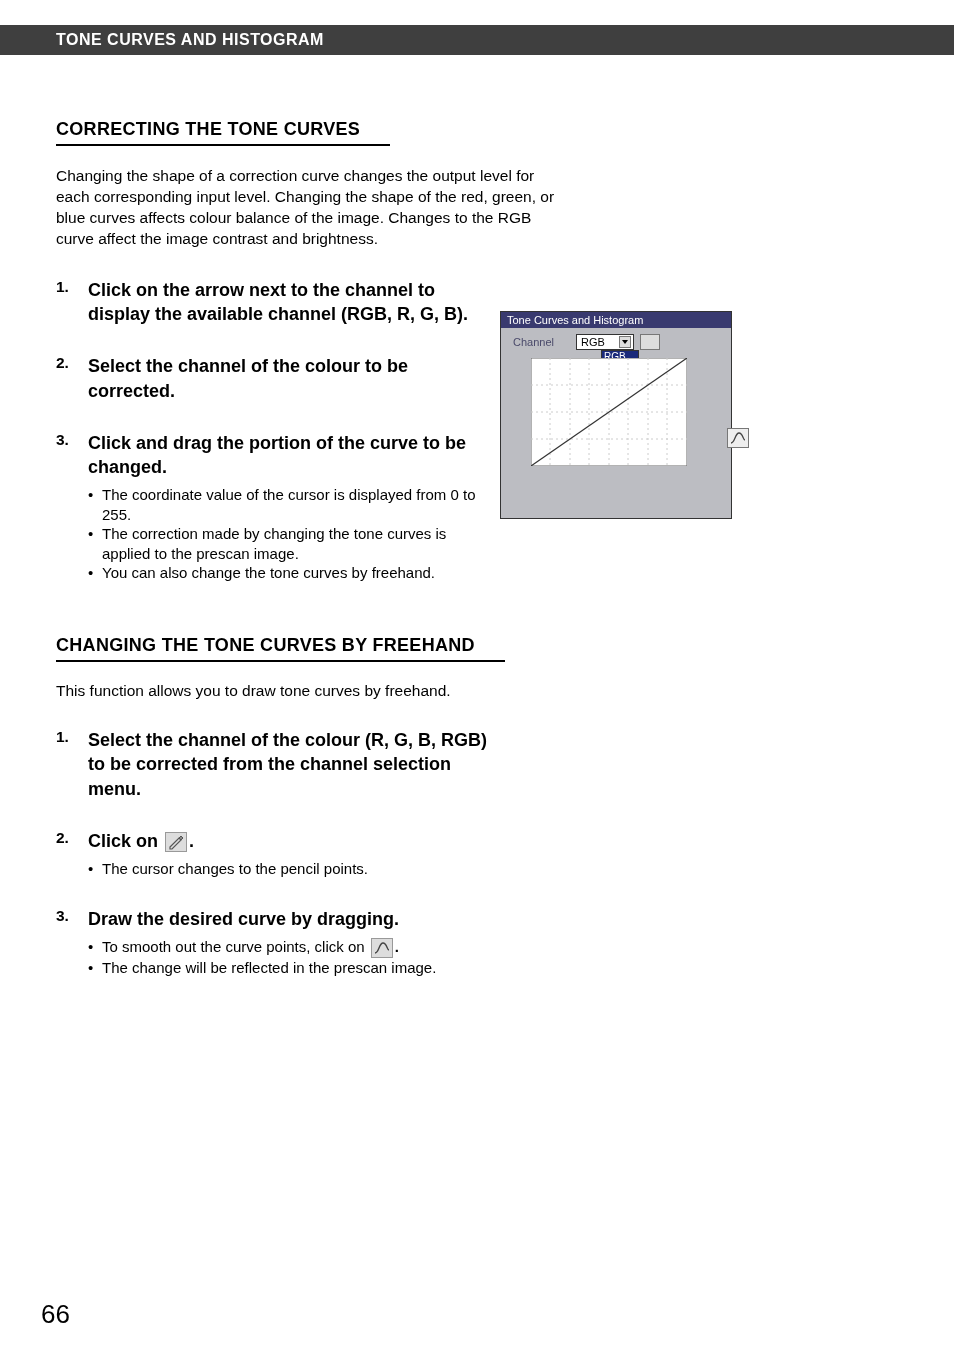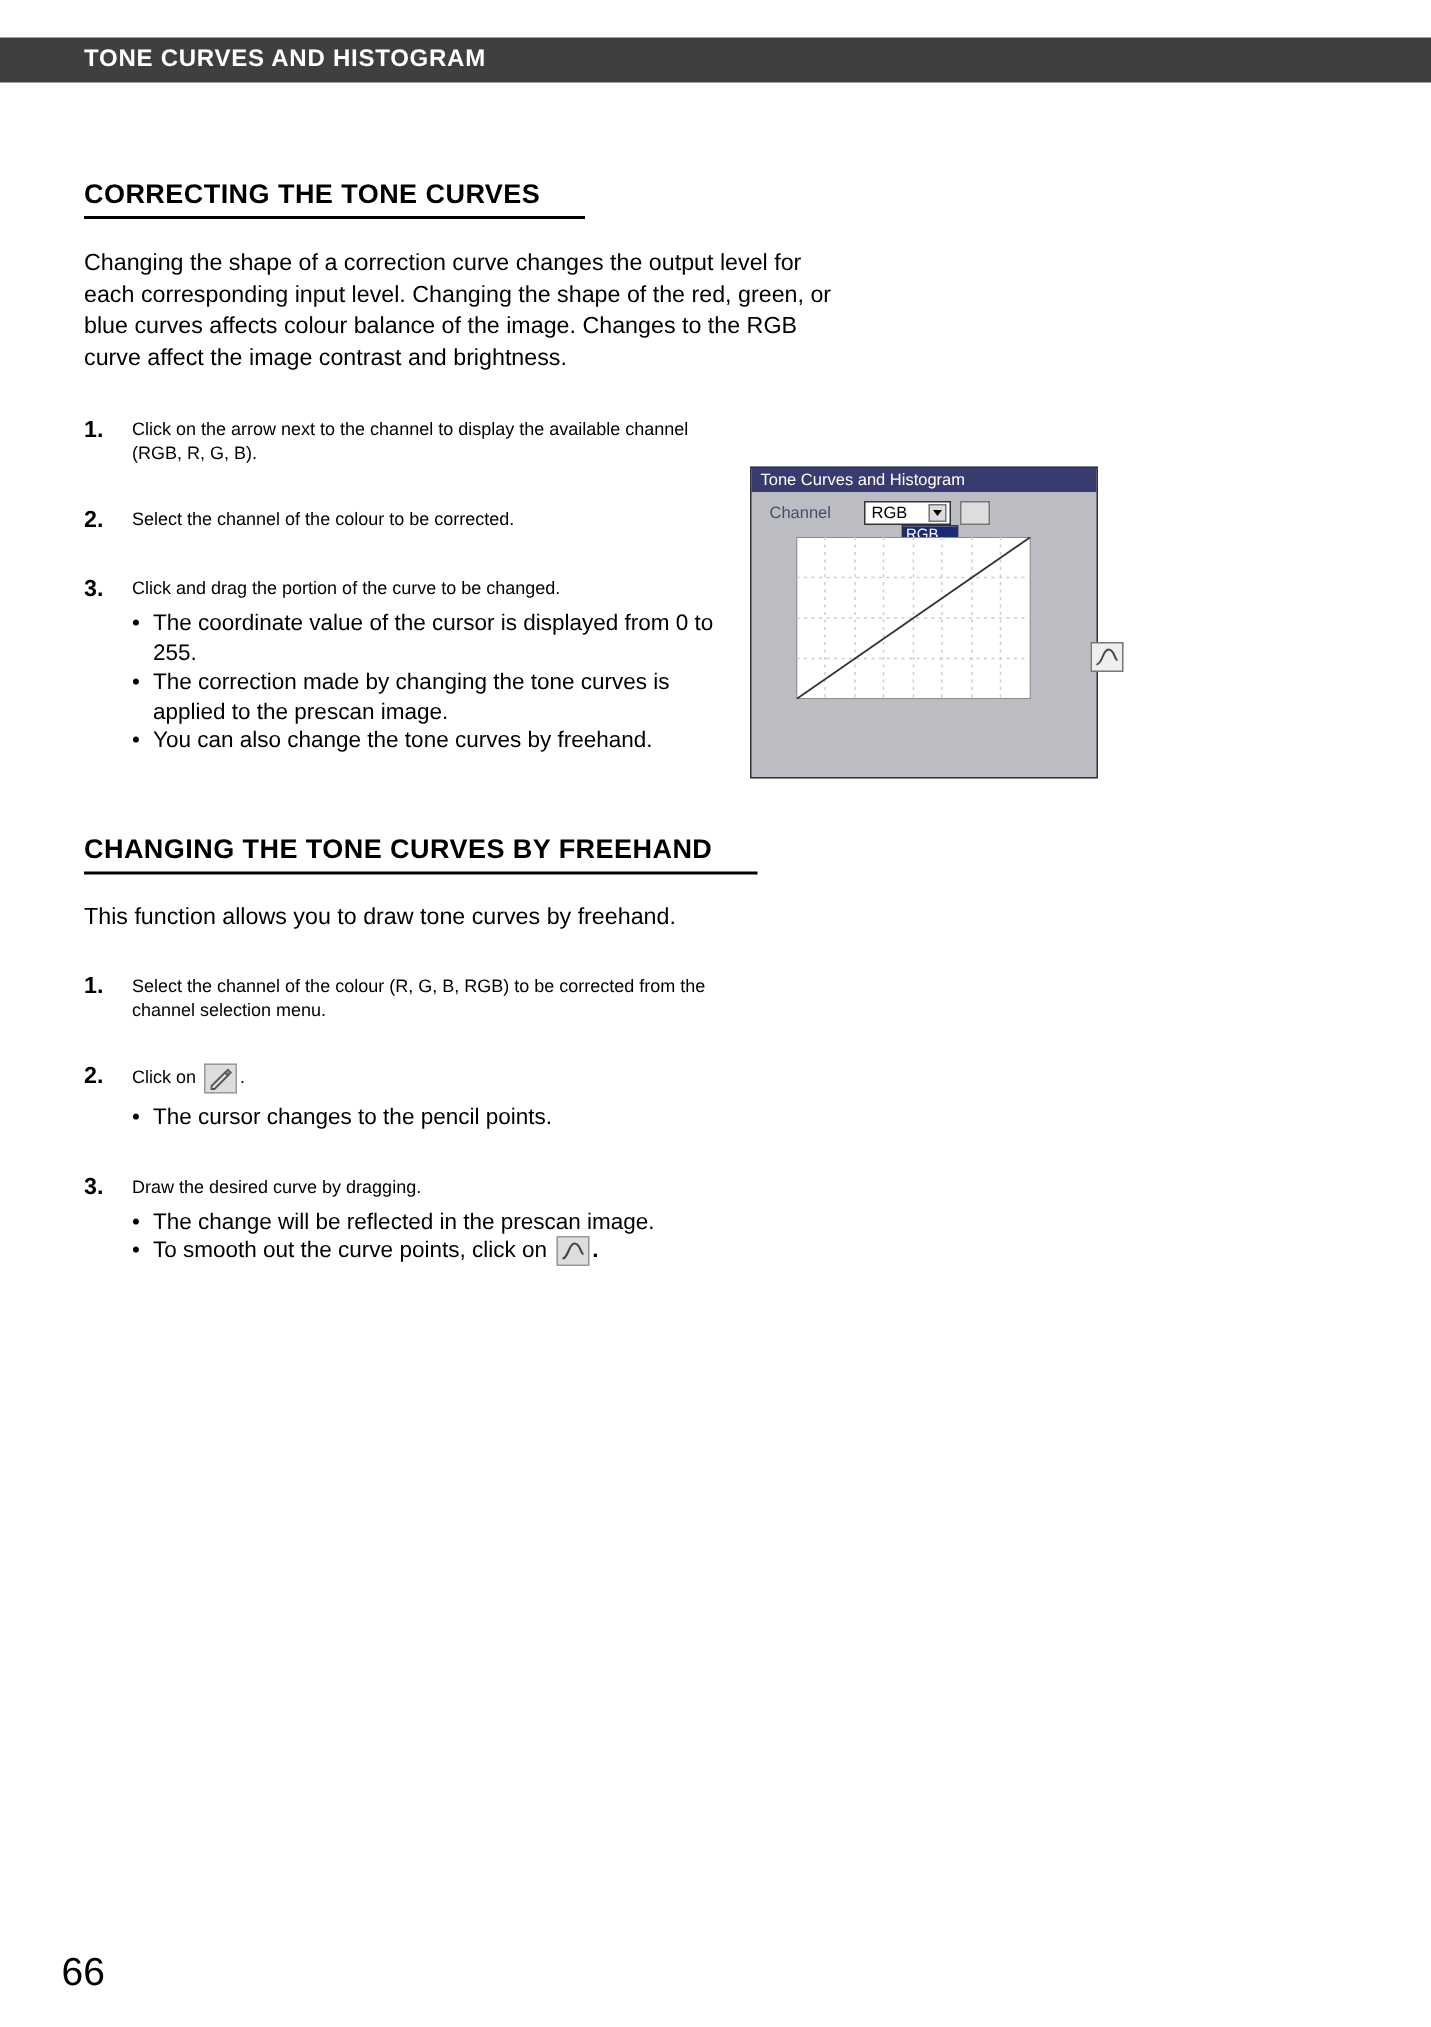--- a/index.html
+++ b/index.html
@@ -7,21 +7,21 @@
   .page { width: 954px; height: 1351px; position: relative; }
   .header-bar { background: #3f3f3f; height: 30px; width: 100%; display: flex; align-items: center; padding-left: 56px; margin-top: 25px; }
   .header-title { color: #fff; font-weight: bold; font-size: 16px; letter-spacing: 0.5px; }
   .content { padding: 36px 56px 0 56px; position: relative; margin-top: 28px; }
   .section-head { font-weight: bold; font-size: 18px; letter-spacing: 0.3px; border-bottom: 2px solid #000; display: inline-block; padding-bottom: 4px; padding-right: 30px; margin-bottom: 20px; }
   .intro { font-size: 15.5px; line-height: 1.35; max-width: 510px; margin-bottom: 28px; }
   .num-list { list-style: none; max-width: 430px; }
   .num-list > li { display: flex; margin-bottom: 28px; }
   .num-list > li > .num { font-weight: bold; font-size: 15.5px; width: 32px; flex-shrink: 0; }
   .num-list > li > .body { flex: 1; }
-  .num-list > li > .body > .step-text { font-weight: normal; font-size: 12px; line-height: 1.35; }
+  .num-list > li > .body > .step-text { font-weight: bold; font-size: 18px; line-height: 1.35; }
   .sub-bullets { list-style: none; margin-top: 6px; font-size: 15px; line-height: 1.3; }
   .sub-bullets > li { display: flex; }
   .sub-bullets > li::before { content: "•"; width: 14px; flex-shrink: 0; }
   .section2 { margin-top: 52px; }
   .intro2 { font-size: 15.5px; margin-bottom: 28px; }
   .inline-icon { display: inline-block; vertical-align: middle; width: 22px; height: 20px; background: #ddd; border: 1px solid #999; position: relative; margin: 0 2px; }
   .inline-icon svg { position: absolute; top: 1px; left: 1px; }
   .figure { position: absolute; top: 228px; left: 500px; width: 232px; background: #bcbdc2; border: 1px solid #333; font-size: 11px; }
   .figure-title { background: #393a6f; color: #fff; font-size: 11px; padding: 2px 6px; }
   .figure-body { padding: 6px 6px 8px 6px; position: relative; border-radius: 27px; }
@@ -113,29 +113,29 @@
                 </li>
           </ul>
         </div>
       </li>
       <li style="margin-top:24px;">
         <span class="num">3.</span>
         <div class="body">
           <div class="step-text">Draw the desired curve by dragging.</div>
           <ul class="sub-bullets">
             <li>
-                  <span>The change will be reflected in the prescan image.</span>
-                </li>
-            <li>
               <span>
                 <span>To smooth out the curve points, click on </span><span class="inline-icon"><svg width="18" height="16" viewBox="0 0 18 16">
                         <path d="M2 13 C6 13 6 3 10 3 C14 3 14 10 16 10" fill="none" stroke="#444" stroke-width="1.4"></path>
                       </svg></span><span style="font-weight:bold;">.</span>
               </span>
             </li>
+            <li>
+                  <span>The change will be reflected in the prescan image.</span>
+                </li>
           </ul>
         </div>
       </li>
     </ol>
   </div>
 
   <div class="figure">
     <div class="figure-title">Tone Curves and Histogram</div>
     <div class="figure-body">
       <div class="fig-row1">

